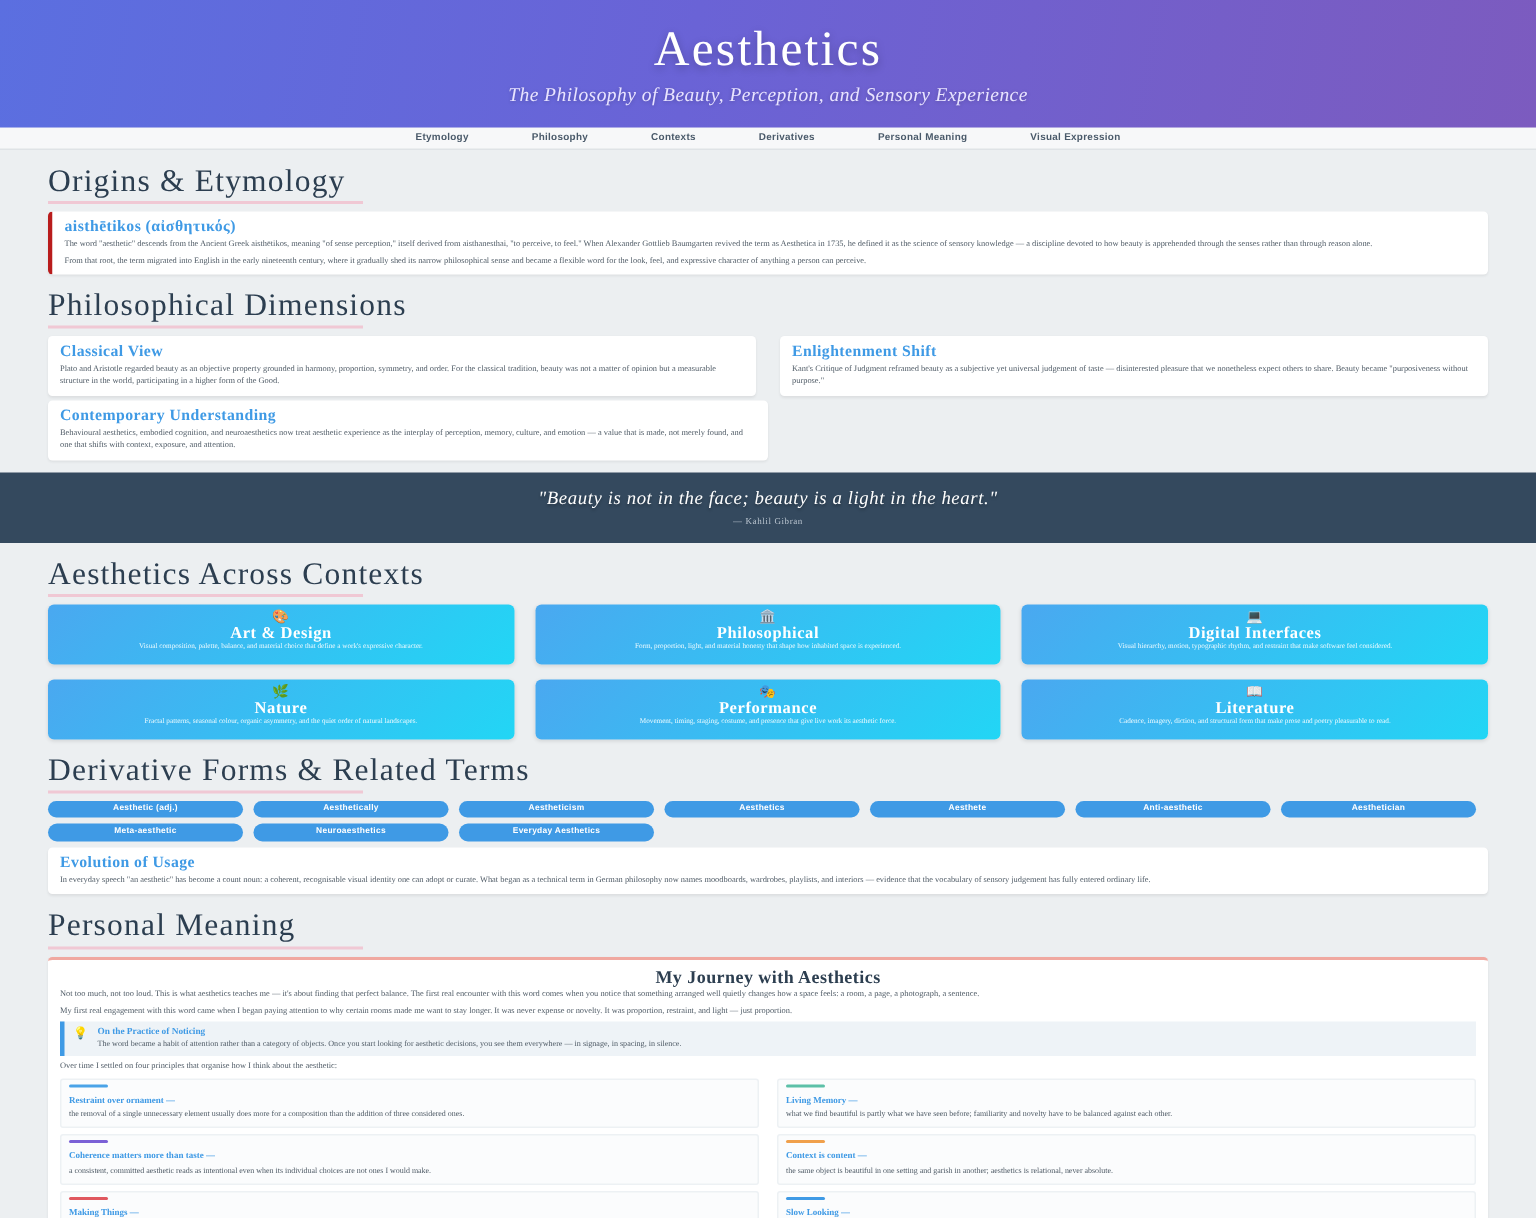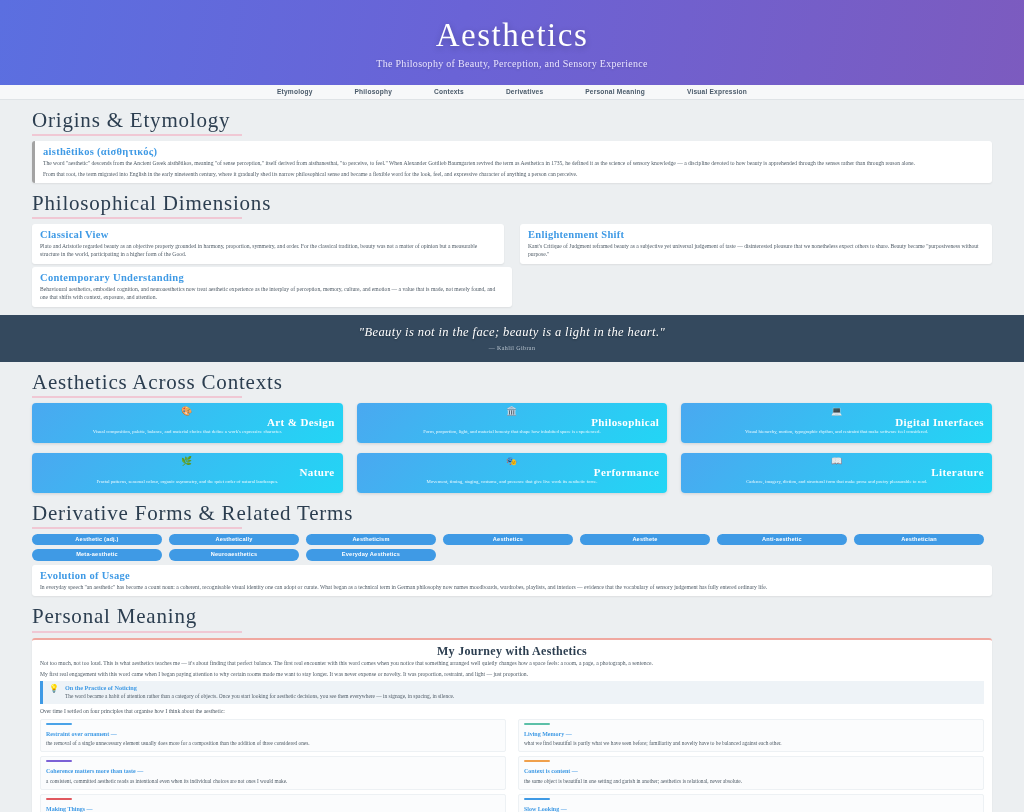--- a/index.html
+++ b/index.html
@@ -19,21 +19,21 @@
     background:linear-gradient(100deg,#5b6fe0 0%,#6a63d6 45%,#7c5bbf 100%);
     display:flex; flex-direction:column; align-items:center; justify-content:center;
     color:#fff; text-align:center; padding:0 120px;
     position:relative; margin-top:-3px; padding-top:3px;
   }
   .hero h1 {
     font-size:33px; font-weight:400; letter-spacing:1.5px;
     text-shadow:0 2px 6px rgba(0,0,0,.25); line-height:1.05;
   }
   .hero .sub {
-    font-size:10px; margin-top:5px;
+    font-style:italic; font-size:13px; margin-top:5px;
     color:#e9e4ff; letter-spacing:.3px; line-height:1.3;
     text-shadow:0 1px 3px rgba(0,0,0,.2);
   }
 
   
   .nav {
     background:#f7f8f9; border-bottom:1px solid #dfe3e6;
     display:flex; justify-content:center; gap:42px;
     padding:3px 0 3px; height:15px; align-items:center;
   }
@@ -49,21 +49,21 @@
   h2.sec-title {
     font-size:21px; font-weight:400; color:#2c3e50;
     letter-spacing:.8px; line-height:1.1; margin-bottom:2px;
   }
   .rule { height:2px; width:210px; background:#f0c8d4; margin-bottom:5px; }
 
   .card {
     background:#fff; border-radius:3px; padding:5px 8px;
     box-shadow:0 1px 2px rgba(0,0,0,.07);
   }
-  .card.accent { border-left:3px solid #a3a3a3; }
+  .card.accent { border-left:3px solid #b91c1c; }
   .card h3 {
     color:#3f9ae5; font-size:10.5px; font-weight:bold;
     font-family:"Liberation Serif",serif; letter-spacing:.3px;
     margin-bottom:1px; line-height:1.15;
   }
   .card p { font-size:5.6px; line-height:1.5; color:#4f5b66; }
   .card p + p { margin-top:2px; }
 
   .two-col { display:flex; gap:16px; margin-top:3px;justify-content:flex-end; }
   .two-col > .card { flex:1; }
@@ -81,21 +81,21 @@
   .quote .attr { font-size:6px; color:#b9c4cf; margin-top:3px; letter-spacing:.4px; }
 
   
   .ctx-grid { display:grid; grid-template-columns:repeat(3,1fr); gap:10px 14px; margin-top:3px; }
   .ctx {
     border-radius:4px; padding:4px 8px 6px; color:#fff; text-align:center;
     background:linear-gradient(135deg,#4aa8f0 0%,#22d6f5 100%);
     box-shadow:0 1px 3px rgba(0,0,0,.12); min-height:40px;
   }
   .ctx .emoji { font-size:9px; line-height:1; display:block; margin-bottom:1px; }
-  .ctx h4 { font-size:11px; font-weight:bold; letter-spacing:.4px; line-height:1.05;text-align:right; }
+  .ctx h4 { font-size:11px; font-weight:bold; letter-spacing:.4px; line-height:1.05; }
   .ctx p { font-size:4.8px; line-height:1.45; margin-top:1px; color:#eafaff; }
 
   
   .tags { display:flex; flex-wrap:wrap; gap:4px 7px; margin-top:3px; }
   .tag {
     background:#3f9ae5; color:#fff; border-radius:9px;
     font-size:5.6px; padding:2px 0; text-align:center;
     width:130px; font-family:"Liberation Sans",sans-serif;
     letter-spacing:.2px; font-weight:bold;
   }

